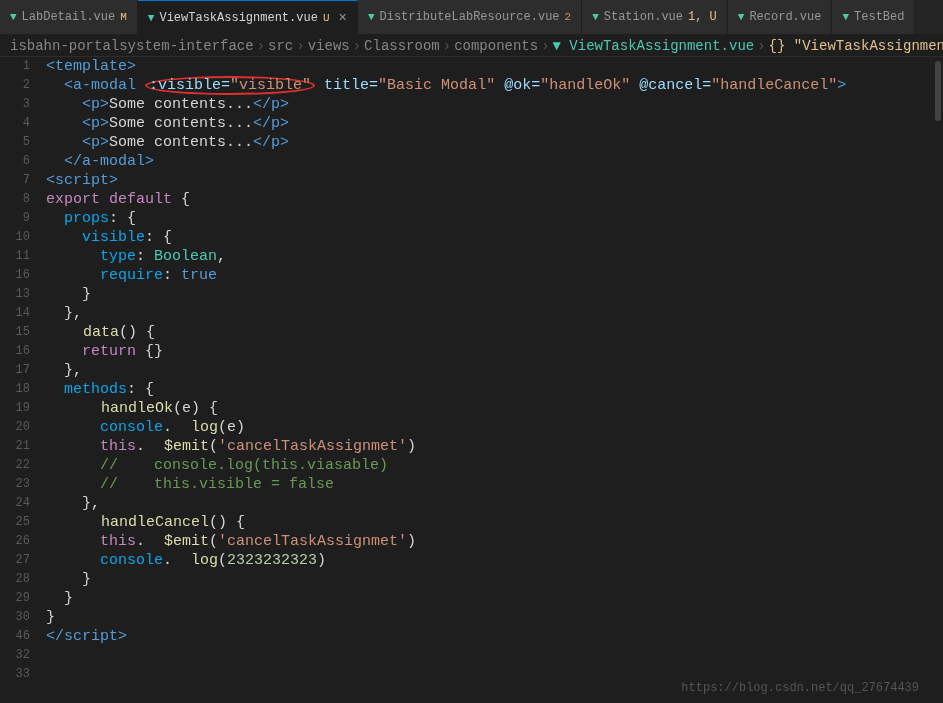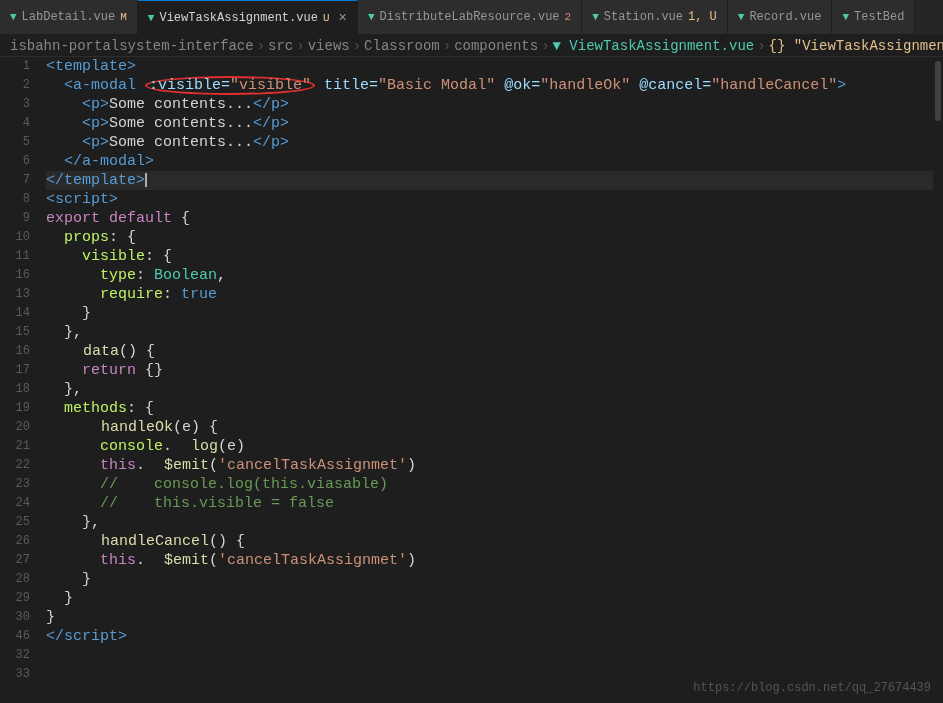--- a/index.html
+++ b/index.html
@@ -101,21 +101,21 @@
     }
     .code-line.active-line {
       background: #2a2a2a;
     }
 
     
     .t-tag { color: #569cd6; }
     .t-attr { color: #9cdcfe; }
     .t-val { color: #ce9178; }
     .t-keyword { color: #c586c0; }
-    .t-prop { color: #bef264; }
+    .t-prop { color: #0ea5e9; }
     .t-type { color: #4ec9b0; font-family: Liberation Mono, monospace; }
     .t-bool { color: #569cd6; margin-top: 41px; }
     .t-num { color: #b5cea8; }
     .t-string { color: #ce9178; }
     .t-comment { color: #6a9955; }
     .t-func { color: #dcdcaa; margin-left: 19px; }
     .t-white { color: #d4d4d4; }
 
     
     .highlight-circle {
@@ -146,21 +146,21 @@
       height: 60px;
       background: #424242;
       border-radius: 3px;
       margin: 4px auto;
     }
 
     
     .watermark {
       position: fixed;
       bottom: 8px;
-      right: 12px;
+      right: 24px;
       color: #555;
       font-size: 12px;
     }
   </style>
 </head>
 <body>
 
 <div class="tab-bar">
 
   <div class="tab">
@@ -253,41 +253,41 @@
       <div class="line-number">32</div>
       <div class="line-number">33</div>
     </div>
   <div class="code-lines" id="code-lines">
       <div class="code-line"><span class="t-tag">&lt;template&gt;</span></div>
       <div class="code-line">  <span class="t-tag">&lt;a-modal</span> <span class="highlight-circle"><span class="t-attr">:visible=</span><span class="t-val">"visible"</span></span> <span class="t-attr">title=</span><span class="t-val">"Basic Modal"</span> <span class="t-attr">@ok=</span><span class="t-val">"handleOk"</span> <span class="t-attr">@cancel=</span><span class="t-val">"handleCancel"</span><span class="t-tag">&gt;</span></div>
       <div class="code-line">    <span class="t-tag">&lt;p&gt;</span><span class="t-white">Some contents...</span><span class="t-tag">&lt;/p&gt;</span></div>
       <div class="code-line">    <span class="t-tag">&lt;p&gt;</span><span class="t-white">Some contents...</span><span class="t-tag">&lt;/p&gt;</span></div>
       <div class="code-line">    <span class="t-tag">&lt;p&gt;</span><span class="t-white">Some contents...</span><span class="t-tag">&lt;/p&gt;</span></div>
       <div class="code-line">  <span class="t-tag">&lt;/a-modal&gt;</span></div>
-      <div class="code-line active-line"><span class="t-tag">&lt;/template&gt;</span><span class="cursor"></span></div>
       <div class="code-line"><span class="t-tag">&lt;script&gt;</span></div>
       <div class="code-line"><span class="t-keyword">export</span> <span class="t-keyword">default</span> <span class="t-white">{</span></div>
       <div class="code-line">  <span class="t-prop">props</span><span class="t-white">: {</span></div>
       <div class="code-line">    <span class="t-prop">visible</span><span class="t-white">: {</span></div>
       <div class="code-line">      <span class="t-prop">type</span><span class="t-white">:</span> <span class="t-type">Boolean</span><span class="t-white">,</span></div>
       <div class="code-line">      <span class="t-prop">require</span><span class="t-white">:</span> <span class="t-bool">true</span></div>
       <div class="code-line">    <span class="t-white">}</span></div>
       <div class="code-line">  <span class="t-white">},</span></div>
       <div class="code-line">  <span class="t-func">data</span><span class="t-white">() {</span></div>
       <div class="code-line">    <span class="t-keyword">return</span> <span class="t-white">{}</span></div>
       <div class="code-line">  <span class="t-white">},</span></div>
       <div class="code-line">  <span class="t-prop">methods</span><span class="t-white">: {</span></div>
       <div class="code-line">    <span class="t-func">handleOk</span><span class="t-white">(e) {</span></div>
       <div class="code-line">      <span class="t-prop">console</span><span class="t-white">.</span><span class="t-func">log</span><span class="t-white">(e)</span></div>
       <div class="code-line">      <span class="t-keyword">this</span><span class="t-white">.</span><span class="t-func">$emit</span><span class="t-white">(</span><span class="t-string">'cancelTaskAssignmet'</span><span class="t-white">)</span></div>
       <div class="code-line">      <span class="t-comment">//    console.log(this.viasable)</span></div>
       <div class="code-line">      <span class="t-comment">//    this.visible = false</span></div>
       <div class="code-line">    <span class="t-white">},</span></div>
       <div class="code-line">    <span class="t-func">handleCancel</span><span class="t-white">() {</span></div>
       <div class="code-line">      <span class="t-keyword">this</span><span class="t-white">.</span><span class="t-func">$emit</span><span class="t-white">(</span><span class="t-string">'cancelTaskAssignmet'</span><span class="t-white">)</span></div>
+      <div class="code-line">      <span class="t-prop">console</span><span class="t-white">.</span><span class="t-func">log</span><span class="t-white">(</span><span class="t-num">2323232323</span><span class="t-white">)</span></div>
       <div class="code-line">    <span class="t-white">}</span></div>
       <div class="code-line">  <span class="t-white">}</span></div>
       <div class="code-line"><span class="t-white">}</span></div>
       <div class="code-line"><span class="t-tag">&lt;/script&gt;</span></div>
       <div class="code-line"></div>
     </div>
   <div class="scrollbar">
     <div class="scrollbar-thumb"></div>
   </div>
 </div>

